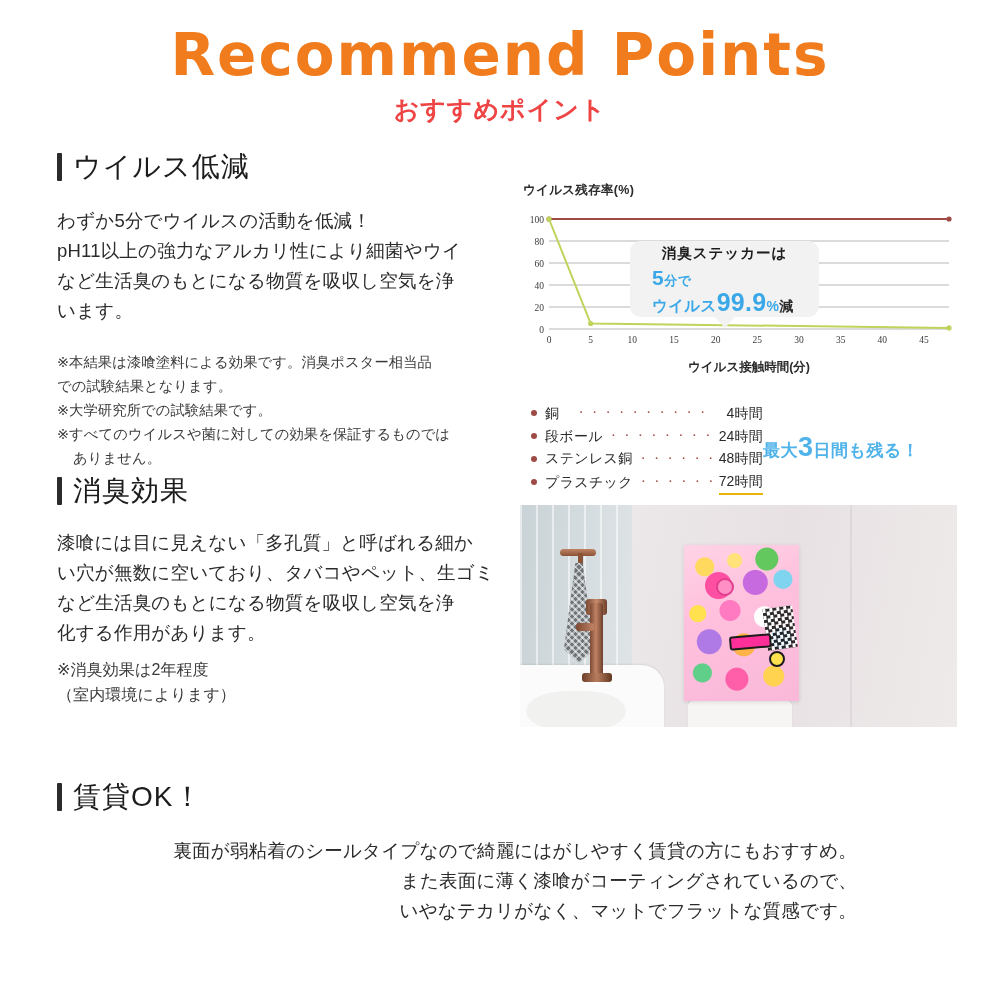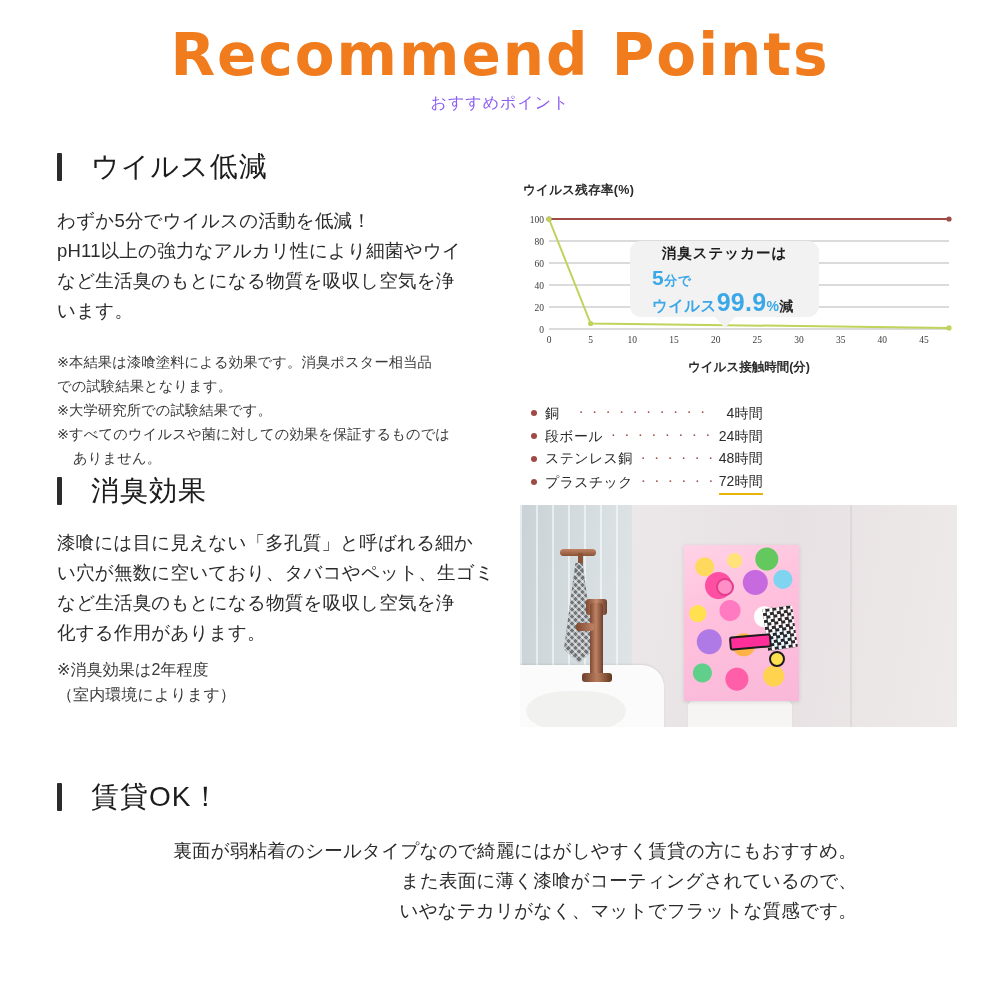--- a/index.html
+++ b/index.html
@@ -13,26 +13,26 @@
   .page { position: relative; width: 1000px; height: 1000px; }
 
   
   .header { position: absolute; left: 0; top: 24px; width: 1000px; text-align: center; }
   .header-title {
     font-size: 58px; line-height: 1.08; color: #f07c1e;
     font-weight: 700; letter-spacing: 2px;
     font-family: "DejaVu Sans", sans-serif;
   }
   .header-sub {
-    margin-top: 6px; font-size: 16px; color: #8b5cf6; font-weight: 400;
+    margin-top: 6px; font-size: 25px; color: #ef4444; font-weight: 700;
     letter-spacing: 1px;
   }
 
   
-  .sec-head { display: flex; align-items: center; gap: 29px; }
+  .sec-head { display: flex; align-items: center; gap: 11px; }
   .sec-bar { width: 5px; height: 28px; background: #2b2b2b; border-radius: 1px; }
   .sec-title { font-size: 28px; font-weight: 400; color: #1c1c1c; letter-spacing: 1px; }
 
   .body-text {
     font-size: 18.5px; line-height: 1.62; color: #2b2b2b; letter-spacing: 0.2px;
   }
   .note-text {
     font-size: 14.3px; line-height: 1.68; color: #3a3a3a; letter-spacing: 0.1px;
   }
   .note-indent { padding-left: 16px; }
@@ -271,20 +271,23 @@
           <span class="legend-val">48時間</span>
         </div>
         <div class="legend-row">
           <span class="legend-dot" style="background: rgb(158, 75, 69);"></span>
           <span class="legend-name">プラスチック</span>
           <span class="legend-dots">・・・・・・・・・・</span>
           <span class="legend-val underline">72時間</span>
         </div>
       </div>
   </div>
+  <div class="highlight">
+    <span class="t">最大</span><span class="n">3</span><span class="t">日間も残る！</span>
+  </div>
 
   <div class="sec2">
     <div class="sec-head">
       <div class="sec-bar"></div>
       <div class="sec-title">消臭効果</div>
     </div>
     <div class="body-text">
       <div>漆喰には目に見えない「多孔質」と呼ばれる細か</div>
       <div>い穴が無数に空いており、タバコやペット、生ゴミ</div>
       <div>など生活臭のもとになる物質を吸収し空気を浄</div>

